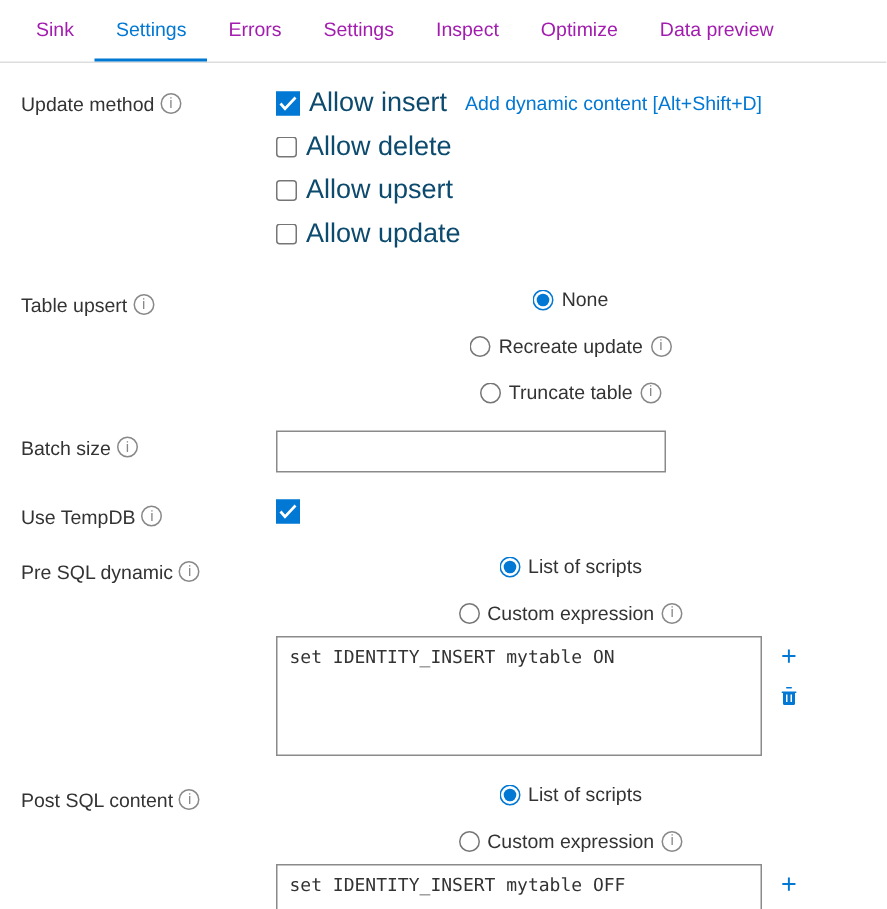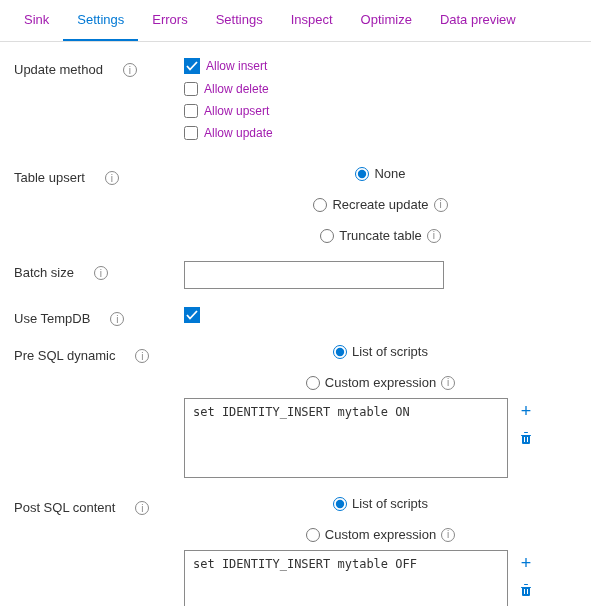--- a/index.html
+++ b/index.html
@@ -31,22 +31,22 @@
       display: flex;
       align-items: flex-start;
       margin-bottom: 18px;
     }
 
     .label-col {
       width: 170px;
       min-width: 170px;
       padding-top: 4px;
       display: flex;
-      align-items: flex-end;
-      gap: 20px;
+      align-items: flex-start;
+      gap: 4px;
       color: #333;
       font-size: 13px;
     }
 
     .info-icon {
       width: 14px;
       height: 14px;
       border-radius: 50%;
       border: 1px solid #888;
       display: inline-flex;
@@ -69,22 +69,22 @@
       margin-bottom: 8px;
     }
 
     .checkbox-row input[type="checkbox"] {
       width: 14px;
       height: 14px;
       accent-color: #0078d4;
     }
 
     .checkbox-row label {
-      font-size: 12px;
-      color: #a21caf;
+      font-size: 18px;
+      color: #0c4a6e;
     }
 
     .dynamic-link {
       color: #0078d4;
       font-size: 13px;
       cursor: pointer;
       margin-left: 6px;
       text-decoration: none;
     }
 
@@ -190,20 +190,21 @@
       <span class="info-icon">i</span>
     </div>
     <div class="control-col">
       <div class="checkbox-row">
         <div class="checkbox-blue">
           <svg viewBox="0 0 12 12" fill="none" xmlns="http://www.w3.org/2000/svg">
             <polyline points="1,6 4,9.5 11,2" stroke="white" stroke-width="1.8" fill="none"></polyline>
           </svg>
         </div>
         <label>Allow insert</label>
+        <a class="dynamic-link">Add dynamic content [Alt+Shift+D]</a>
       </div>
       <div class="checkbox-row">
         <input type="checkbox" style="">
         <label>Allow delete</label>
       </div>
       <div class="checkbox-row">
         <input type="checkbox" style="">
         <label>Allow upsert</label>
       </div>
       <div class="checkbox-row">

